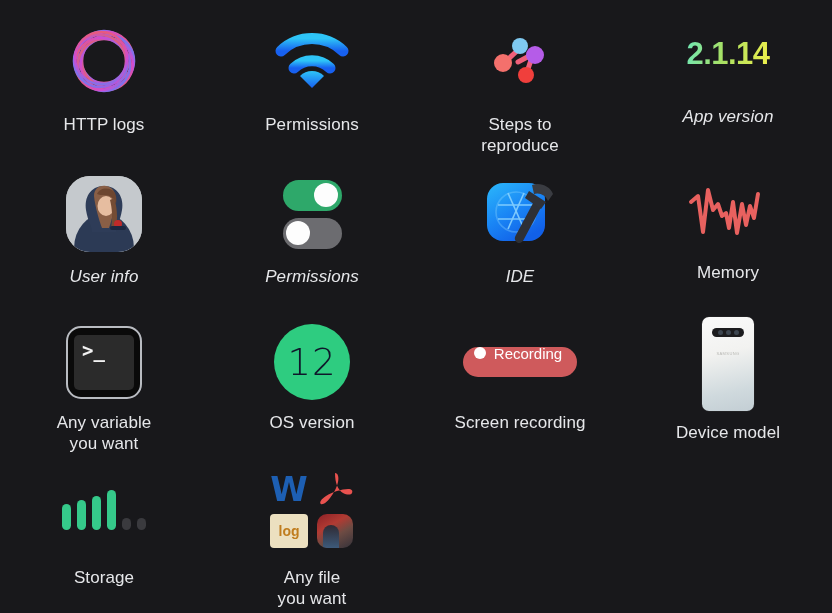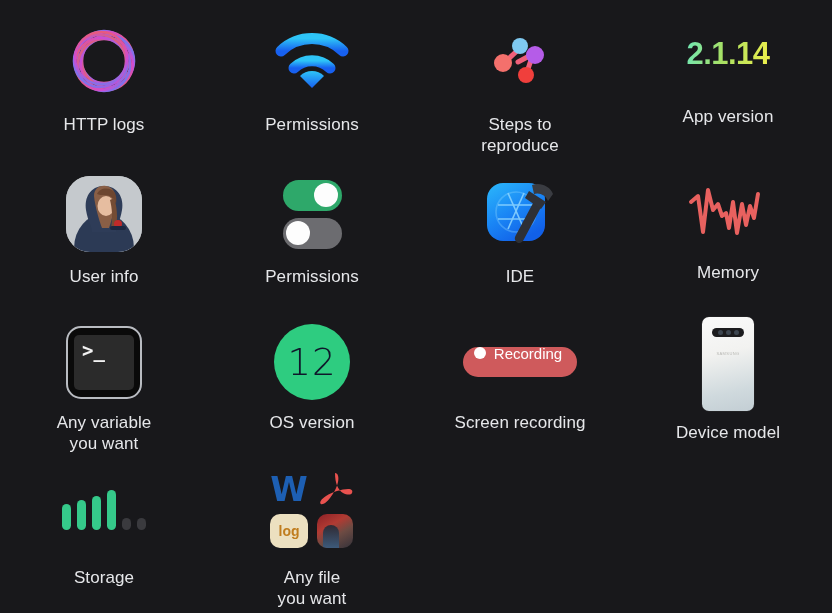--- a/index.html
+++ b/index.html
@@ -35,21 +35,21 @@
   .r4 .art { margin-top: 12px; height: 84px; }
   .label {
     color: #e6e7ea;
     font-size: 17px;
     line-height: 21px;
     text-align: center;
     letter-spacing: 0.1px;
     margin-top: 10px;
     white-space: pre-line;
   }
-  .r2 .label { margin-top: 12px; }
+  .r2 .label { margin-top: 12px; font-style: italic; }
   .r3 .label { margin-top: 10px; }
   .r4 .label { margin-top: 16px; }
 
   
   .version {
     font-size: 31px;
     font-weight: bold;
     letter-spacing: -0.5px;
     background: linear-gradient(100deg, #6ee7b7 0%, #a8e063 45%, #f2f04a 100%);
     -webkit-background-clip: text;
@@ -130,21 +130,21 @@
   
   .filegrid {
     display:grid; grid-template-columns: 44px 44px; grid-template-rows: 42px 38px;
     gap: 2px; align-items:center; justify-items:center;
   }
   .wordmark {
     color:#1d5fb3; font-size: 34px; font-weight: bold; line-height: 34px;
     font-family: "DejaVu Sans", sans-serif;
   }
   .logtile {
-    width: 38px; height: 34px; border-radius: 10px; background:#ece0c0;
+    width: 38px; height: 34px; border-radius: 4px; background:#ece0c0;
     display:flex; align-items:center; justify-content:center;
     color:#c07d1e; font-size:14px; font-weight:bold;
   }
   .phototile {
     width: 36px; height: 34px; border-radius: 10px; overflow:hidden;
     background: linear-gradient(150deg, #8d2026 0%, #b13b33 35%, #6d4b43 60%, #34323a 100%);
     position:relative;
   }
   .phototile::after {
     content:""; position:absolute; left:6px; top:11px; width:16px; height:23px;

